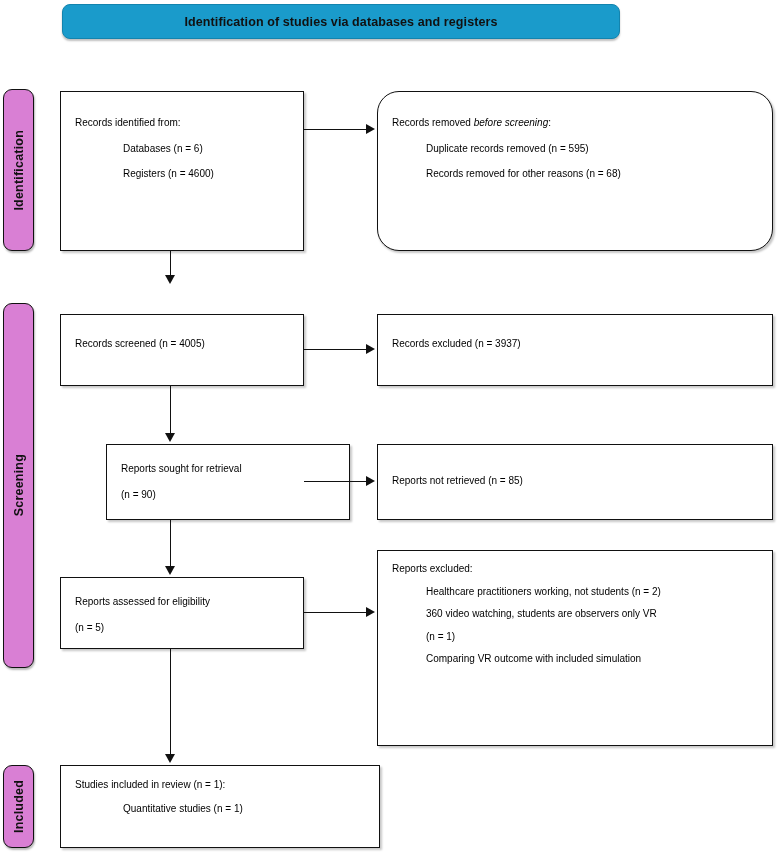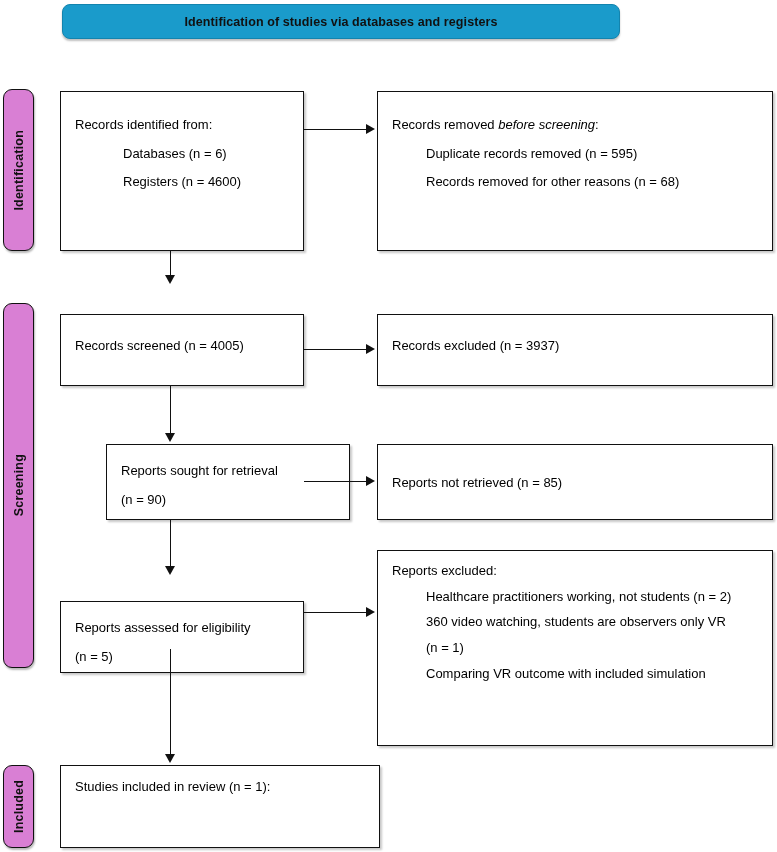--- a/index.html
+++ b/index.html
@@ -68,21 +68,21 @@
   #stage-included      { top: 765px; height: 83px;  }
 
   
   .box {
     position: absolute;
     background: #ffffff;
     border: 1.6px solid #111111;
     box-shadow: 1.5px 2px 2px rgba(0,0,0,0.22);
     box-sizing: border-box;
     padding: 14px 12px 10px 14px;
-    font-size: 13px;
+    font-size: 10px;
     line-height: 1.05;
   }
   .box p {
     margin: 0 0 15px 0;
     white-space: nowrap;
   }
   .box p:last-child { margin-bottom: 0; }
   .indent-1 { padding-left: 48px; }
   .indent-2 { padding-left: 34px; }
   .ital { font-style: italic; }
@@ -91,26 +91,26 @@
   #box-removed         { left: 377px; top: 91px;  width: 396px; height: 160px; }
   #box-screened        { left: 60px;  top: 314px; width: 244px; height: 72px;  }
   #box-excluded        { left: 377px; top: 314px; width: 396px; height: 72px;  }
   #box-sought          { left: 60px;  top: 444px; width: 244px; height: 76px; margin-left: 46px;  }
   #box-not-retrieved   { left: 377px; top: 444px; width: 396px; height: 76px;  }
   #box-assessed        { left: 60px;  top: 577px; width: 244px; height: 72px;  }
   #box-reports-excl    { left: 377px; top: 550px; width: 396px; height: 196px; }
   #box-included        { left: 60px;  top: 765px; width: 320px; height: 83px;  }
 
   #box-identified  { padding-top: 26px; }
-  #box-removed     { padding-top: 26px; }
+  #box-removed     { padding-top: 26px; border-radius: 22px; }
   #box-screened    { padding-top: 24px; }
   #box-excluded    { padding-top: 24px; }
   #box-sought      { padding-top: 19px; }
   #box-not-retrieved { padding-top: 31px; }
-  #box-assessed    { padding-top: 19px; margin-top: 24px; }
+  #box-assessed    { padding-top: 19px; }
   #box-reports-excl { padding-top: 13px; }
   #box-included    { padding-top: 14px; }
 
   #box-reports-excl p { margin-bottom: 12px; }
   #box-included p { margin-bottom: 13px; }
 
   
   .conn { position: absolute; }
   .h-line {
     height: 1.4px;
@@ -231,13 +231,14 @@
 </div>
 
 <div class="conn h-line" id="conn-h4"></div>
 <div class="conn arrow-right" id="arr-h4"></div>
 
 <div class="conn v-line" id="conn-v4"></div>
 <div class="conn arrow-down" id="arr-v4"></div>
 
 <div class="box" id="box-included">
   <p>Studies included in review (n = 1):</p>
+  <p class="indent-1">Quantitative studies (n = 1)</p>
 </div>
 
 </body></html>

